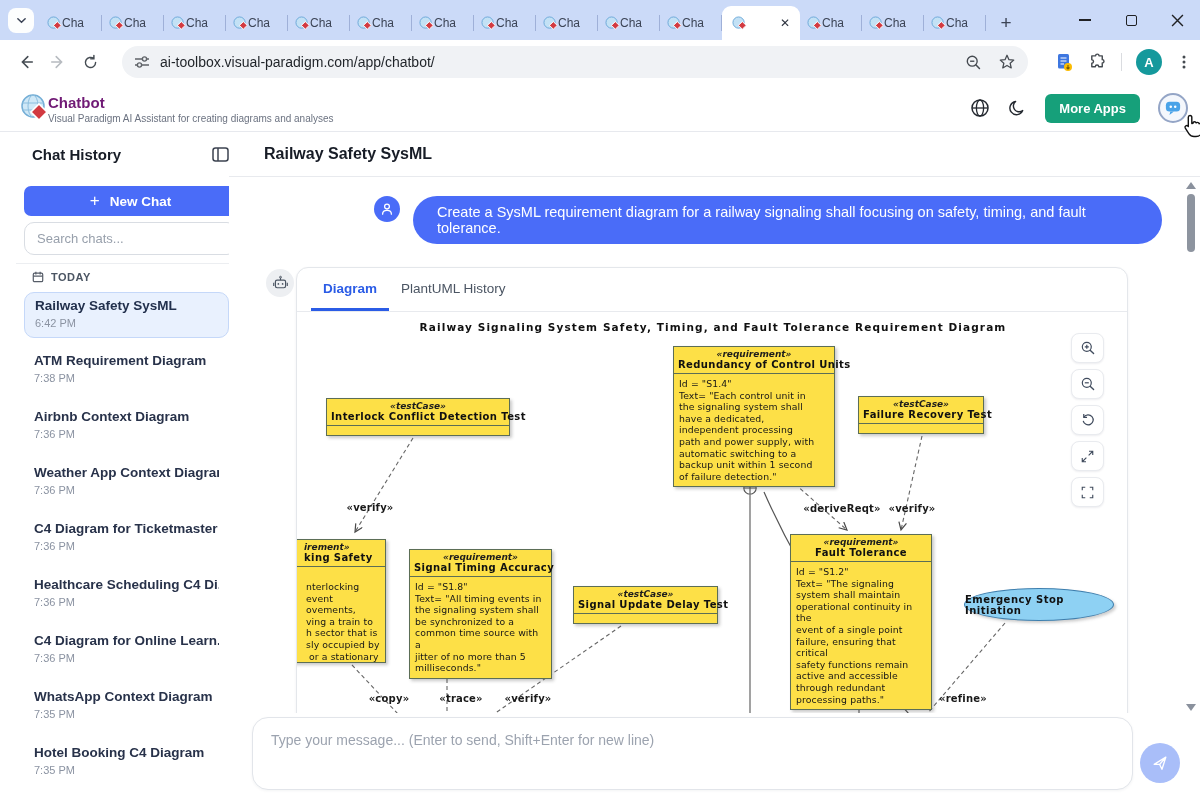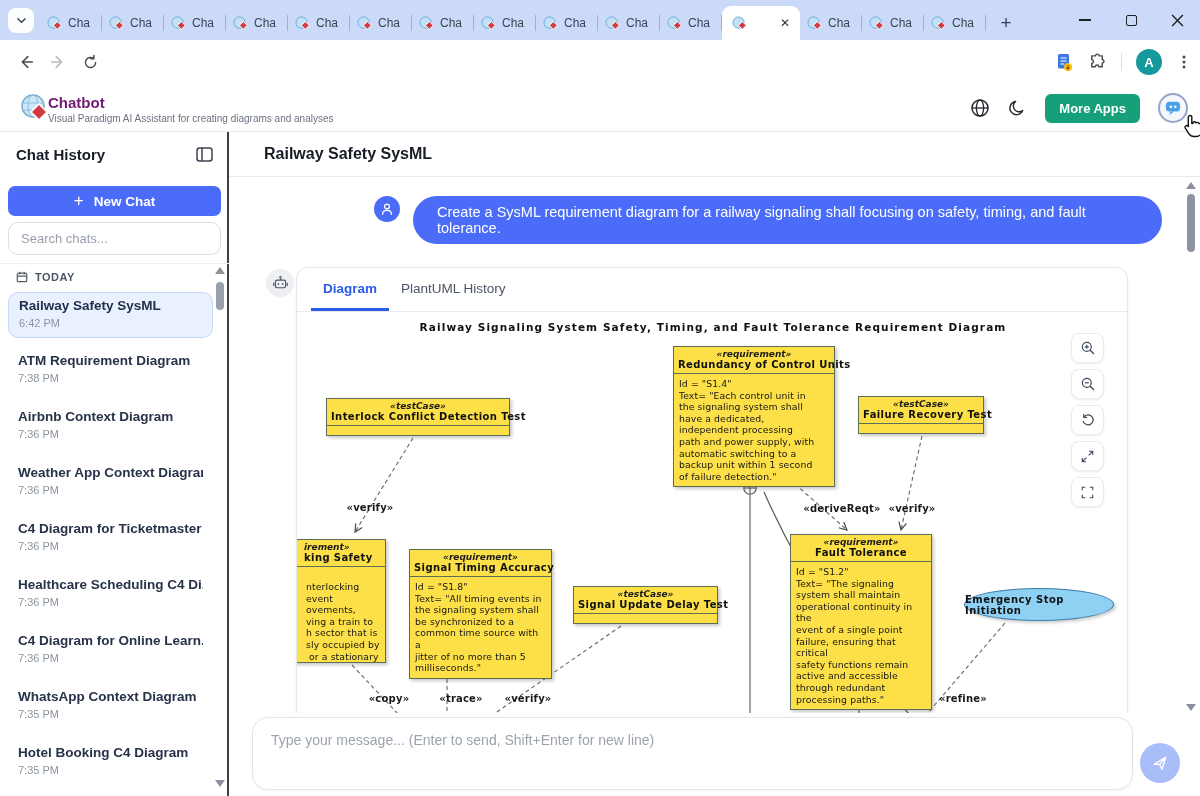--- a/index.html
+++ b/index.html
@@ -3,21 +3,21 @@
 <meta charset="utf-8">
 <style>
   * { margin:0; padding:0; box-sizing:border-box; }
   html,body { width:1200px; height:796px; font-family:"Liberation Sans", sans-serif; background:#fff; overflow:hidden; }
   .abs { position:absolute; }
 
   
   .tabstrip { position:absolute; left:0; top:0; width:1200px; height:40px; background:#cbdaf8; display:flex; align-items:flex-end; }
   .tab-search { position:absolute; left:8px; top:8px; width:26px; height:25px; background:#fdfefe; border-radius:8px; display:flex; align-items:center; justify-content:center; }
   .tabs-row { position:absolute; left:40px; top:6px; height:34px; display:flex; align-items:center; }
-  .tab { width:62px; height:30px; display:flex; align-items:center; gap:6px; padding:0 7px; position:relative; cursor:pointer; }
+  .tab { width:62px; height:30px; display:flex; align-items:center; gap:0; padding:0 7px; position:relative; cursor:pointer; }
   .tab::after { content:""; position:absolute; right:0; top:7px; width:1px; height:16px; background:#9fb0d8; }
   .tab-label { font-size:12px; color:#3c4456; width:24px; overflow:hidden; white-space:nowrap; }
   .tab.active { width:78px; background:#fff; border-radius:9px 9px 0 0; height:34px; justify-content:space-between; padding:0 10px; }
   .tab.active::after { display:none; }
   .tab-close { font-size:12px; color:#2e3440; line-height:1; }
   .newtab { width:28px; height:28px; display:flex; align-items:center; justify-content:center; font-size:19px; color:#3c4456; margin-left:6px; border-radius:50%; cursor:pointer; }
   .wincontrols { position:absolute; right:0; top:0; height:40px; display:flex; align-items:center; }
   .winbtn { width:46px; height:40px; display:flex; align-items:center; justify-content:center; cursor:pointer; }
   .ic-min { width:12px; height:1.6px; background:#202124; }
   .ic-max { width:11px; height:11px; border:1.4px solid #202124; border-radius:2px; }
@@ -34,21 +34,21 @@
 
   
   .appheader { position:absolute; left:0; top:84px; width:1200px; height:48px; background:#fff; border-bottom:1px solid #e7e9ee; }
   .app-title { position:absolute; left:48px; top:10px; font-size:15px; font-weight:bold; color:#701a75; }
   .app-sub { position:absolute; left:48px; top:29px; font-size:10px; color:#6b7280; }
   .hdr-right { position:absolute; right:12px; top:0; height:48px; display:flex; align-items:center; gap:18px; }
   .more-apps { background:#16a07a; color:#fff; font-size:13px; font-weight:bold; border:none; border-radius:6px; padding:7px 14px; cursor:pointer; }
   .widget-circ { width:30px; height:30px; border-radius:50%; border:2px solid #94a5c6; background:#f4f7fc; display:flex; align-items:center; justify-content:center; cursor:pointer; }
 
   
-  .sidebar { position:absolute; left:0; top:132px; width:229px; height:664px; background:#fff; border-right:2px solid #404040; }
+  .sidebar { position:absolute; left:16px; top:132px; width:229px; height:664px; background:#fff; border-right:2px solid #404040; }
   .sb-title { position:absolute; left:16px; top:14px; font-size:15px; font-weight:bold; color:#171c26; }
   .sb-toggle { position:absolute; left:196px; top:15px; cursor:pointer; }
   .newchat { position:absolute; left:8px; top:54px; width:213px; height:30px; background:#4a6cf8; border:none; border-radius:7px; color:#fff; font-size:13.5px; font-weight:bold; display:flex; align-items:center; justify-content:center; gap:10px; cursor:pointer; font-family:inherit; }
   .newchat .plus { font-size:17px; font-weight:normal; }
   .sb-search { position:absolute; left:8px; top:90px; width:213px; height:33px; border:1px solid #d9dde3; border-radius:10px; padding:0 12px; font-size:13px; color:#374151; font-family:inherit; outline:none; }
   .sb-search::placeholder { color:#98a0ac; }
   .sb-div { position:absolute; left:0; top:131px; width:229px; height:1px; background:#eceef1; }
   .sb-section { position:absolute; left:16px; top:139px; display:flex; align-items:center; gap:7px; font-size:11px; font-weight:bold; color:#4b5563; letter-spacing:.5px; }
   .sb-item { position:absolute; left:8px; width:205px; height:46px; border-radius:10px; padding:5px 10px; cursor:pointer; }
   .sb-item.sel { background:#e9f1fe; border:1px solid #c5d8f9; }
@@ -247,20 +247,38 @@
   <div class="navic">
       <svg width="18" height="18" viewBox="0 0 20 20">
         <path d="M8 4 L14 10 L8 16 M14 10 H3" stroke="#b7bbc0" stroke-width="1.7" fill="none" stroke-linecap="round"></path>
       </svg>
     </div>
   <div class="navic">
       <svg width="17" height="17" viewBox="0 0 20 20">
         <path d="M16 10 a6 6 0 1 1 -2-4.5 M14 1.8 V5.6 H10.2" stroke="#444b52" stroke-width="1.7" fill="none" stroke-linecap="round"></path>
       </svg>
     </div>
+  <div class="urlpill">
+    <svg width="16" height="16" viewBox="0 0 16 16">
+        <path d="M1 5 H15 M1 11 H15" stroke="#5f6368" stroke-width="1.4"></path>
+        <circle cx="10.5" cy="5" r="2.1" fill="#f0f2f5" stroke="#5f6368" stroke-width="1.4"></circle>
+        <circle cx="5.5" cy="11" r="2.1" fill="#f0f2f5" stroke="#5f6368" stroke-width="1.4"></circle>
+      </svg>
+    <span class="urltext">ai-toolbox.visual-paradigm.com/app/chatbot/</span>
+    <div class="pill-right">
+      <svg width="17" height="17" viewBox="0 0 20 20">
+          <circle cx="8.5" cy="8.5" r="5.8" fill="none" stroke="#454a50" stroke-width="1.6"></circle>
+          <path d="M6 8.5 H11" stroke="#454a50" stroke-width="1.6"></path>
+          <path d="M13 13 L17 17" stroke="#454a50" stroke-width="1.8" stroke-linecap="round"></path>
+        </svg>
+      <svg width="18" height="18" viewBox="0 0 20 20">
+          <path d="M10 2.5 L12.2 7.4 L17.5 7.9 L13.5 11.4 L14.7 16.6 L10 13.9 L5.3 16.6 L6.5 11.4 L2.5 7.9 L7.8 7.4 Z" fill="none" stroke="#454a50" stroke-width="1.4" stroke-linejoin="round"></path>
+        </svg>
+    </div>
+  </div>
   <div class="tb-right">
     <svg width="20" height="20" viewBox="0 0 20 20">
         <rect x="4" y="2" width="11" height="14.5" rx="1.5" fill="#3e77e0"></rect>
         <path d="M6.5 6 H12.5 M6.5 9 H12.5 M6.5 12 H10" stroke="#fff" stroke-width="1.2"></path>
         <circle cx="14" cy="15" r="4" fill="#fbbc04"></circle>
         <path d="M14 13 V17 M14 17 L12.5 15.5 M14 17 L15.5 15.5" stroke="#7a5c00" stroke-width="1.1" fill="none"></path>
       </svg>
     <svg width="19" height="19" viewBox="0 0 20 20">
         <path d="M8 3 a1.8 1.8 0 0 1 3.6 0 H15 V7 a1.8 1.8 0 0 1 0 3.6 V14.5 H11.3 a1.8 1.8 0 0 0 -3.6 0 H4 V10.8 a1.8 1.8 0 0 0 0-3.6 V3 Z" fill="none" stroke="#454a50" stroke-width="1.5" stroke-linejoin="round"></path>
       </svg>

